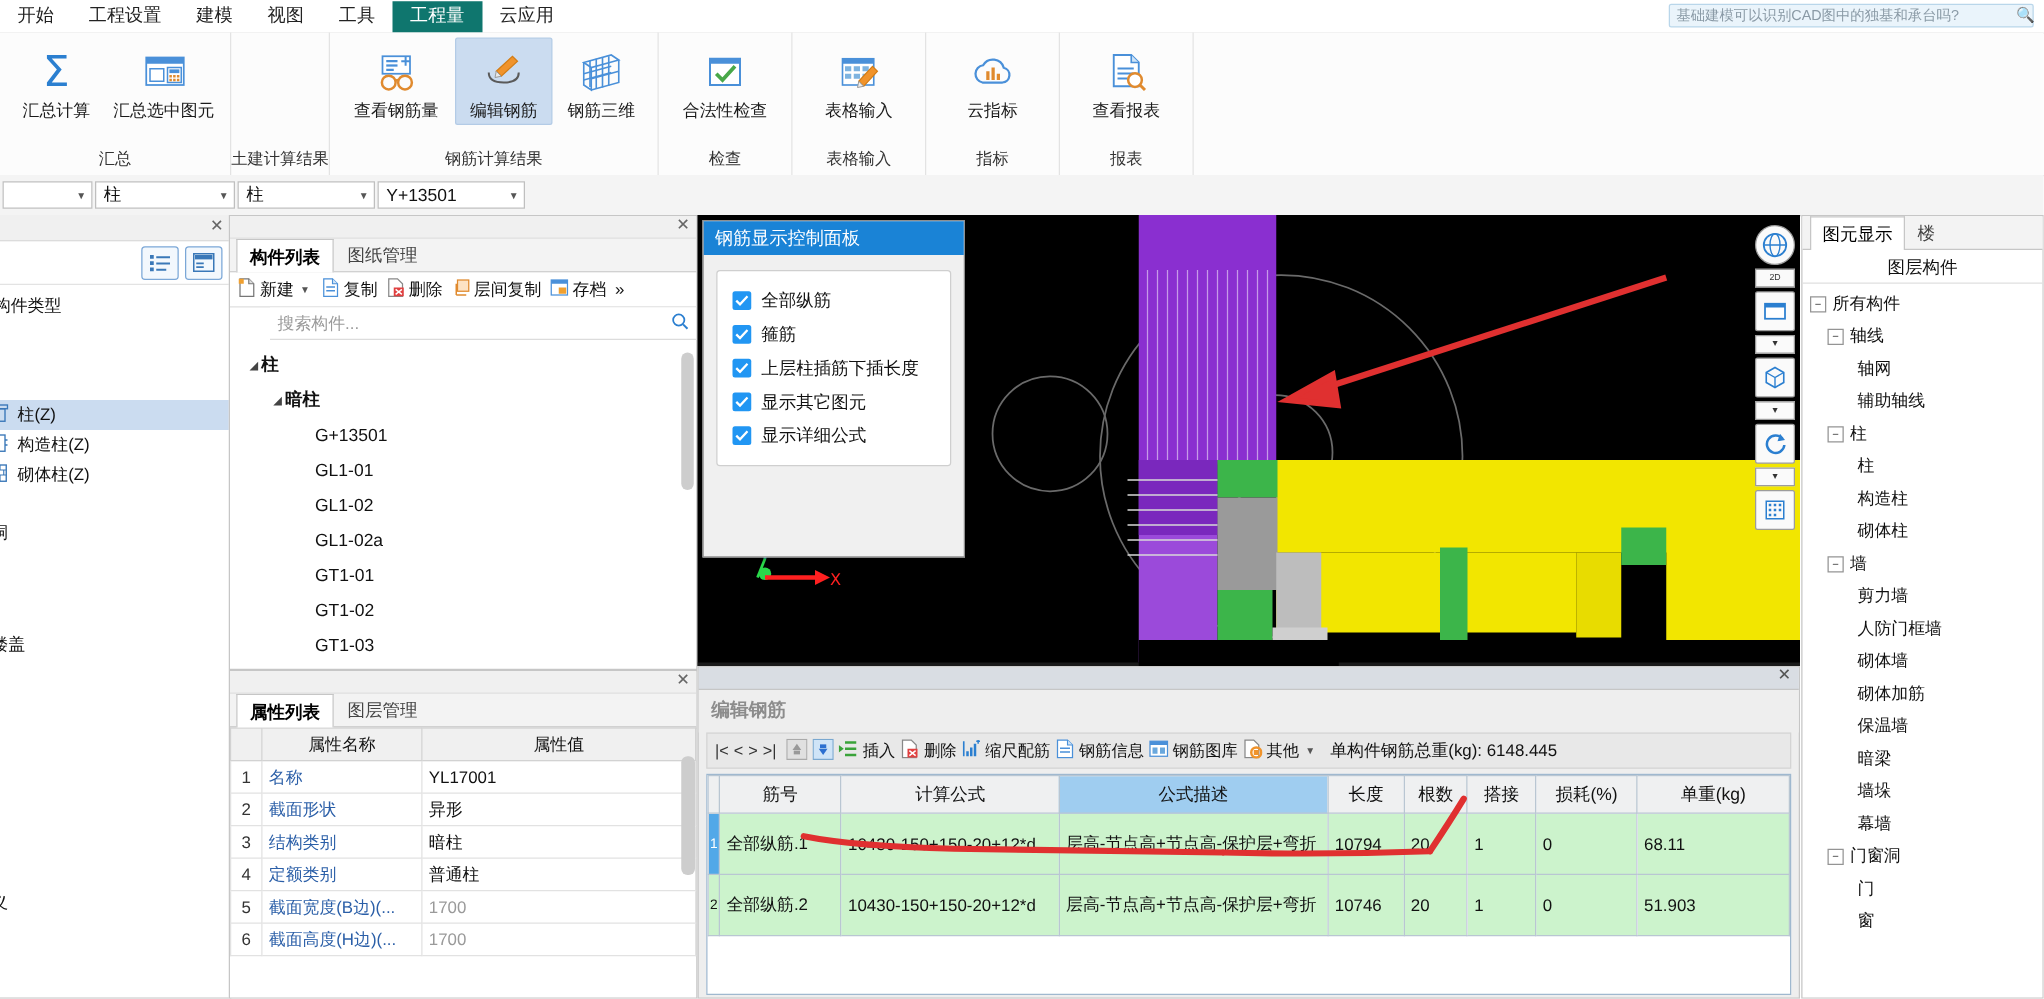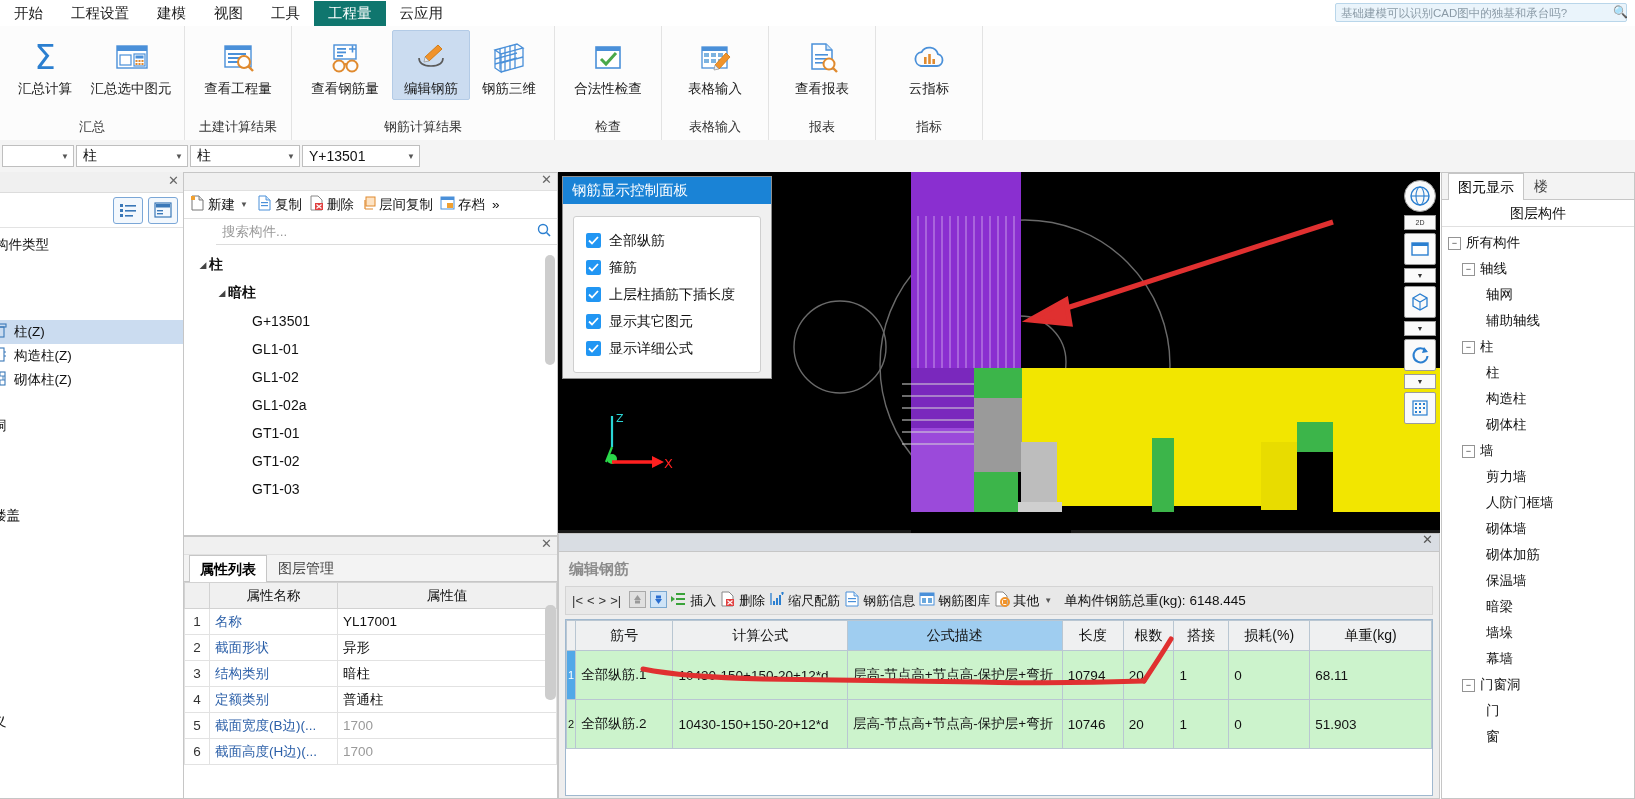--- a/index.html
+++ b/index.html
@@ -178,21 +178,21 @@
     background:#cdcdcd;border-radius:5px;
   }
 
   
   .viewport{
     position:absolute;left:558px;top:172px;width:882px;height:361px;
     background:#000;overflow:hidden;
   }
   
   .dlg{
-    position:absolute;left:562px;top:176px;width:210px;height:203px;
+    position:absolute;left:562px;top:176px;width:210px;height:270px;
     background:#f0f0f0;border:1px solid #8f8f8f;box-sizing:border-box;
     box-shadow:1px 1px 4px rgba(0,0,0,.35);
   }
   .dlg-title{
     height:27px;background:#1a83d6;color:#fff;font-size:14.5px;
     display:flex;align-items:center;padding-left:9px;font-weight:normal;
   }
   .dlg-body{padding:12px 10px 10px 10px;}
   .dlg-box{
     background:#fff;border:1px solid #cfcfcf;border-radius:3px;
@@ -342,36 +342,20 @@
             </svg>
           </div>
           <div class="lbl">汇总选中图元</div>
         </div>
       </div>
       <div class="rgroup-label">汇总</div>
     </div>
 
     <div class="rgroup">
       <div class="rgroup-items">
-        <div class="rbtn wide">
-          <div class="ico">
-            <svg width="40" height="40" viewBox="0 0 40 40">
-              <rect x="7" y="8" width="26" height="21" fill="#fff" stroke="#4a90d9" stroke-width="1.4"></rect>
-              <rect x="7" y="8" width="26" height="4" fill="#4a90d9"></rect>
-              <g fill="#4a90d9">
-                  <rect x="10" y="15" width="18" height="2"></rect>
-                  <rect x="10" y="19" width="18" height="2"></rect>
-                  <rect x="10" y="23" width="12" height="2"></rect>
-                </g>
-              <circle cx="26" cy="24" r="6" fill="#fff" stroke="#e08a2e" stroke-width="2"></circle>
-              <line x1="30.5" y1="28.5" x2="35" y2="33" stroke="#e08a2e" stroke-width="2.4"></line>
-            </svg>
-          </div>
-          <div class="lbl">查看工程量</div>
-        </div>
       </div>
       <div class="rgroup-label">土建计算结果</div>
     </div>
 
     <div class="rgroup">
       <div class="rgroup-items">
         <div class="rbtn wide">
           <div class="ico">
             <svg width="40" height="40" viewBox="0 0 40 40">
               <rect x="9" y="7" width="22" height="14" fill="#fff" stroke="#4a90d9" stroke-width="1.4"></rect>
@@ -455,54 +439,54 @@
         </div>
       </div>
       <div class="rgroup-label">表格输入</div>
     </div>
 
     <div class="rgroup">
       <div class="rgroup-items">
         <div class="rbtn wide">
           <div class="ico">
             <svg width="40" height="40" viewBox="0 0 40 40">
+              <path d="M12 28 a7 7 0 0 1 0.5 -13.8 a9 9 0 0 1 16.5 2 a6 6 0 0 1 -1 11.8 Z" fill="none" stroke="#4a90d9" stroke-width="1.8"></path>
+              <g fill="#e08a2e">
+                  <rect x="15" y="19" width="2.6" height="7"></rect>
+                  <rect x="19.2" y="16" width="2.6" height="10"></rect>
+                  <rect x="23.4" y="21" width="2.6" height="5"></rect>
+                </g>
+            </svg>
+          </div>
+          <div class="lbl">云指标</div>
+        </div>
+      </div>
+      <div class="rgroup-label">指标</div>
+    </div>
+
+    <div class="rgroup">
+      <div class="rgroup-items">
+        <div class="rbtn wide">
+          <div class="ico">
+            <svg width="40" height="40" viewBox="0 0 40 40">
               <path d="M10 6 h14 l6 6 v19 h-20 Z" fill="#fff" stroke="#4a90d9" stroke-width="1.5"></path>
               <path d="M24 6 v6 h6" fill="#cfe4f7" stroke="#4a90d9" stroke-width="1.3"></path>
               <g fill="#4a90d9">
                   <rect x="13" y="16" width="13" height="1.6"></rect>
                   <rect x="13" y="20" width="13" height="1.6"></rect>
                   <rect x="13" y="24" width="8" height="1.6"></rect>
                 </g>
               <circle cx="27" cy="26" r="5.5" fill="#fff" stroke="#e08a2e" stroke-width="2"></circle>
               <line x1="31" y1="30" x2="35" y2="34" stroke="#e08a2e" stroke-width="2.4"></line>
             </svg>
           </div>
           <div class="lbl">查看报表</div>
         </div>
       </div>
       <div class="rgroup-label">报表</div>
-    </div>
-
-    <div class="rgroup">
-      <div class="rgroup-items">
-        <div class="rbtn wide">
-          <div class="ico">
-            <svg width="40" height="40" viewBox="0 0 40 40">
-              <path d="M12 28 a7 7 0 0 1 0.5 -13.8 a9 9 0 0 1 16.5 2 a6 6 0 0 1 -1 11.8 Z" fill="none" stroke="#4a90d9" stroke-width="1.8"></path>
-              <g fill="#e08a2e">
-                  <rect x="15" y="19" width="2.6" height="7"></rect>
-                  <rect x="19.2" y="16" width="2.6" height="10"></rect>
-                  <rect x="23.4" y="21" width="2.6" height="5"></rect>
-                </g>
-            </svg>
-          </div>
-          <div class="lbl">云指标</div>
-        </div>
-      </div>
-      <div class="rgroup-label">指标</div>
     </div>
 
   </div>
 
   <div class="combobar">
     <div class="combo" style="width:72px;margin-left:2px;">
       <div class="val"></div>
       <div class="caret">▼</div>
     </div>
     <div class="combo" style="width:112px;">
@@ -582,20 +566,24 @@
     <div class="lnav-plain">洞</div>
     <div style="height:66px;"></div>
     <div class="lnav-plain">楼盖</div>
     <div style="height:182px;"></div>
     <div class="lnav-plain">义</div>
   </div>
 
   <div class="cpanel">
     <div class="cpanel-titlebar">
       <span class="cpanel-close">✕</span>
+    </div>
+    <div class="tabrow">
+      <div class="tab active">构件列表</div>
+      <div class="tab">图纸管理</div>
     </div>
     <div class="ctoolbar">
       <div class="ctool">
         <span>
           <svg width="15" height="16" viewBox="0 0 15 16">
               <path d="M2 1 h7 l4 4 v10 h-11 Z" fill="#fff" stroke="#777" stroke-width="1"></path>
               <path d="M9 1 v4 h4" fill="#ddd" stroke="#777" stroke-width="0.9"></path>
               <rect x="1" y="1" width="4" height="4" fill="#f0a030"></rect>
             </svg>
         </span>

